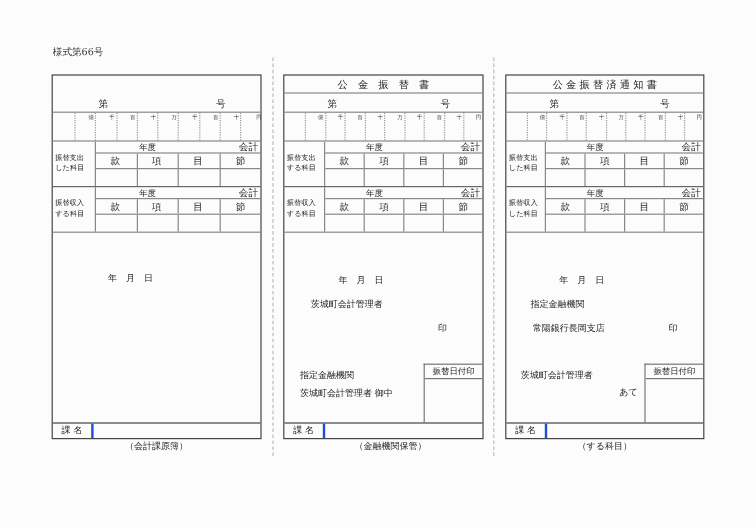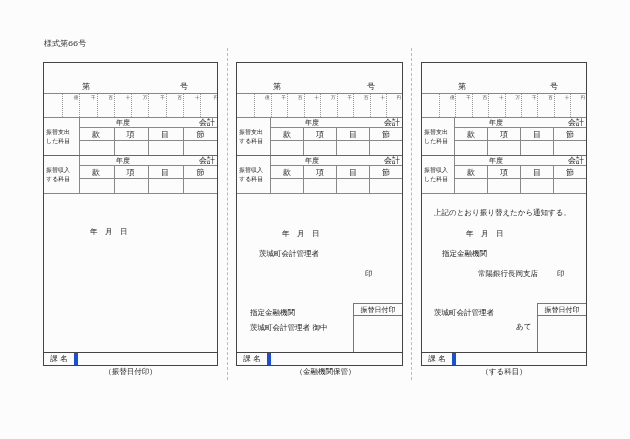--- a/index.html
+++ b/index.html
@@ -12,21 +12,21 @@
   .cell { position: absolute; top: 0; bottom: 0; border-right: 1px solid #888; }
   .cell.dot { border-right: 1px dotted #999; }
   .t { position: absolute; font-size: 8px; white-space: nowrap; color: #222; }
   .title { font-size: 8.5px; letter-spacing: 0; }
   .digit { position: absolute; top: 1px; right: 1px; font-size: 4.5px; color: #333; }
   .lbl2 { position: absolute; font-size: 6px; line-height: 8.5px; left: 2px; color: #222; }
   .body-text { position: absolute; font-size: 7.5px; white-space: nowrap; color: #222; }
   .stamp { position: absolute; border-left: 1px solid #777; border-top: 1px solid #777; }
   .stamp .hdr { position: absolute; left: 0; right: 0; top: 0; height: 12px; border-bottom: 1px solid #777; font-size: 7px; text-align: center; line-height: 12px; }
   .footer { position: absolute; left: 0; right: 0; bottom: 0; height: 13px; border-top: 1.5px solid #444; }
-  .footer .k { position: absolute; left: 0; top: 0; bottom: 0; width: 34px; border-right: 4px solid #1d4ed8; font-size: 7.5px; text-align: center; line-height: 12px; }
+  .footer .k { position: absolute; left: 0; top: 0; bottom: 0; width: 34px; border-right: 2px solid #1d4ed8; font-size: 7.5px; text-align: center; line-height: 12px; }
   .caption { position: absolute; top: 367px; font-size: 7.5px; text-align: center; color: #222; }
 </style>
 </head>
 <body>
 
 <div class="form-id">様式第66号</div>
 
 <div class="sep" style="left:227px;"></div>
 <div class="sep" style="left:411px;"></div>
 
@@ -127,23 +127,26 @@
       <div class="cell" style="left:0; width:34.5px;"></div>
       <div class="cell" style="left:34.5px; width:34.5px;"></div>
       <div class="cell" style="left:69px; width:34.5px;"></div>
     </div>
   </div>
   <div class="body-text" style="left:46px; top:164px;">年　月　日</div>
   <div class="footer">
     <div class="k">課 名</div>
   </div>
 </div>
-<div class="caption" style="left:43px; width:175px;">（振替日付印）</div>
+<div class="caption" style="left:43px; width:175px;">（会計課原簿）</div>
 
 <div class="form" style="left:236px; width:167px;">
+  <div class="row" style="top:0; height:15px;">
+    <div class="t title" style="left:0; right:0; text-align:center; top:2px;">公　金　振　替　書</div>
+  </div>
   <div class="row" style="top:15px; height:16px;">
     <div class="t" style="left:36px; top:3px;">第</div>
     <div class="t" style="left:130px; top:3px;">号</div>
   </div>
   <div class="row" style="top:31px; height:24px;">
     <div class="cell dot" style="left:0; width:18px;"></div>
     <div class="cell dot" style="left:18px; width:16.5px;">
         <span class="digit">億</span>
       </div>
     <div class="cell dot" style="left:34.5px; width:16.5px;">
@@ -241,20 +244,23 @@
   <div class="stamp" style="left:116px; top:240px; right:0; bottom:13px;">
     <div class="hdr">振替日付印</div>
   </div>
   <div class="footer">
     <div class="k">課 名</div>
   </div>
 </div>
 <div class="caption" style="left:242px; width:167px;">（金融機関保管）</div>
 
 <div class="form" style="left:421px; width:166px;">
+  <div class="row" style="top:0; height:15px;">
+    <div class="t title" style="left:0; right:0; text-align:center; top:2px;">公 金 振 替 済 通 知 書</div>
+  </div>
   <div class="row" style="top:15px; height:16px;">
     <div class="t" style="left:36px; top:3px;">第</div>
     <div class="t" style="left:128px; top:3px;">号</div>
   </div>
   <div class="row" style="top:31px; height:24px;">
     <div class="cell dot" style="left:0; width:18px;"></div>
     <div class="cell dot" style="left:18px; width:16.4px;">
         <span class="digit">億</span>
       </div>
     <div class="cell dot" style="left:34.4px; width:16.4px;">
@@ -337,24 +343,23 @@
       <div class="cell" style="left:99px; right:0; border-right:none;">
           <span class="t" style="left:12px; top:1px;">節</span>
         </div>
     </div>
     <div style="position:absolute; left:33px; right:0; top:23px; bottom:0;">
       <div class="cell" style="left:0; width:33px;"></div>
       <div class="cell" style="left:33px; width:33px;"></div>
       <div class="cell" style="left:66px; width:33px;"></div>
     </div>
   </div>
-  <div class="body-text" style="left:12px; top:145px;">上記のとおり振り替えたから通知する。</div>
   <div class="body-text" style="left:44px; top:166px;">年　月　日</div>
   <div class="body-text" style="left:20px; top:186px;">指定金融機関</div>
-  <div class="body-text" style="left:56px; top:206px;font-family:Liberation Mono, monospace;">常陽銀行長岡支店</div>
+  <div class="body-text" style="left:22px; top:206px;font-family:Liberation Mono, monospace;">常陽銀行長岡支店</div>
   <div class="body-text" style="left:135px; top:206px;">印</div>
   <div class="body-text" style="left:12px; top:245px;">茨城町会計管理者</div>
   <div class="body-text" style="left:94px; top:259px;">あて</div>
   <div class="stamp" style="left:115px; top:240px; right:0; bottom:13px;">
     <div class="hdr">振替日付印</div>
   </div>
   <div class="footer">
     <div class="k">課 名</div>
   </div>
 </div>

